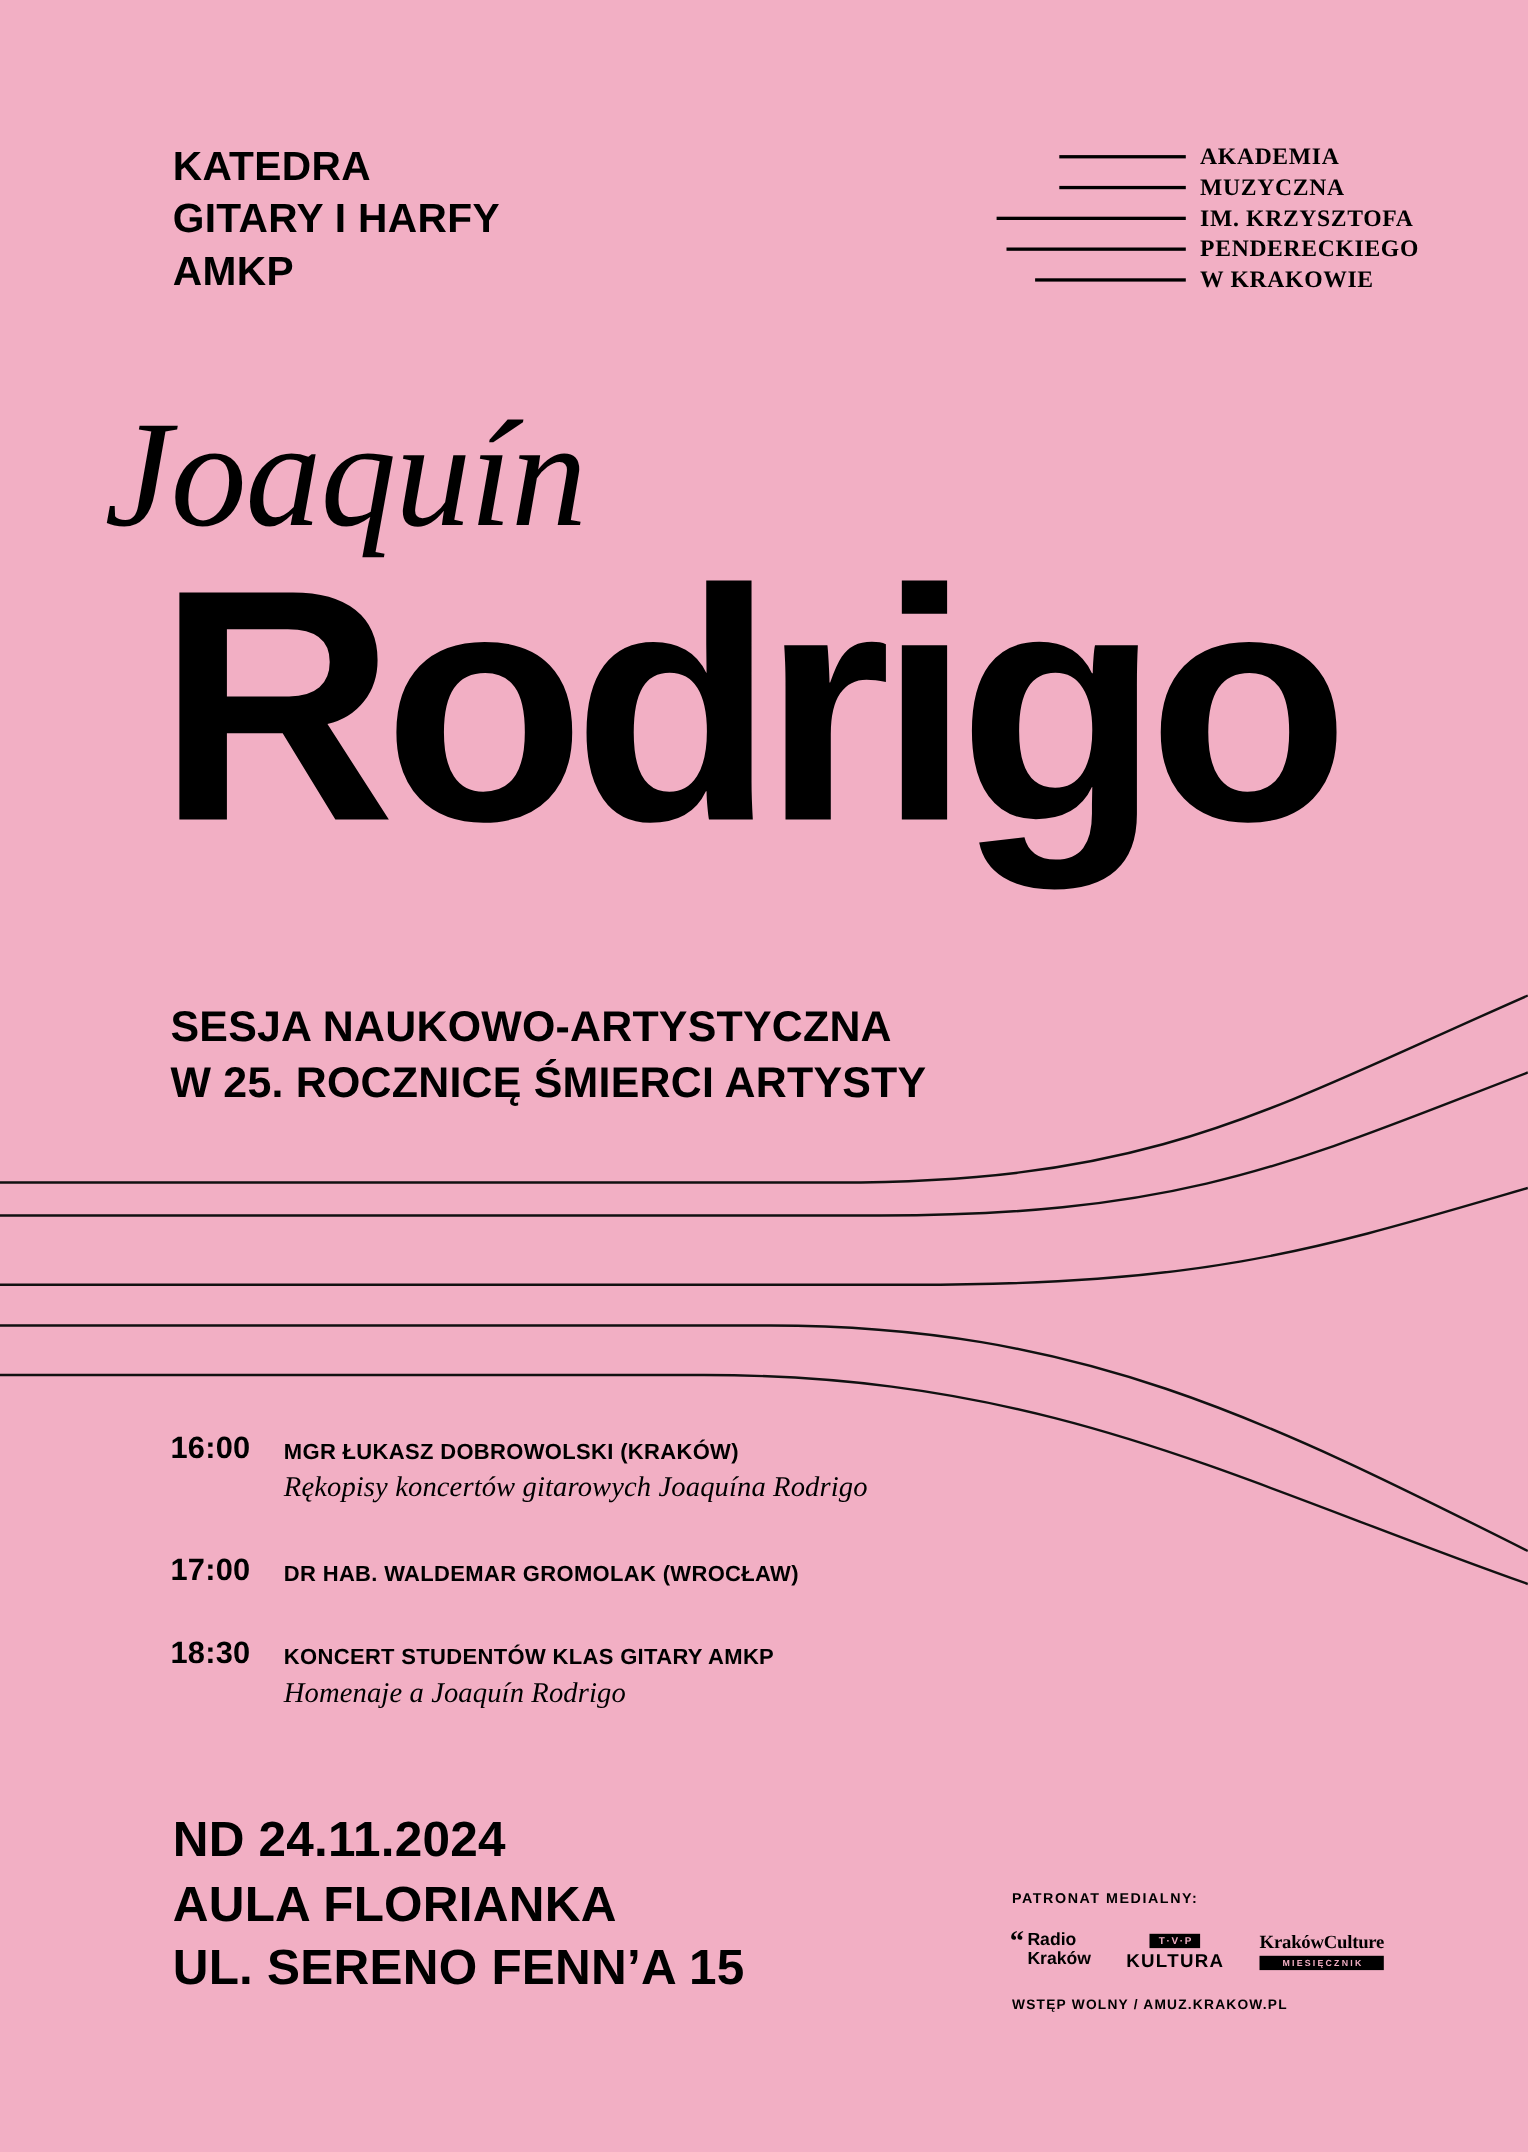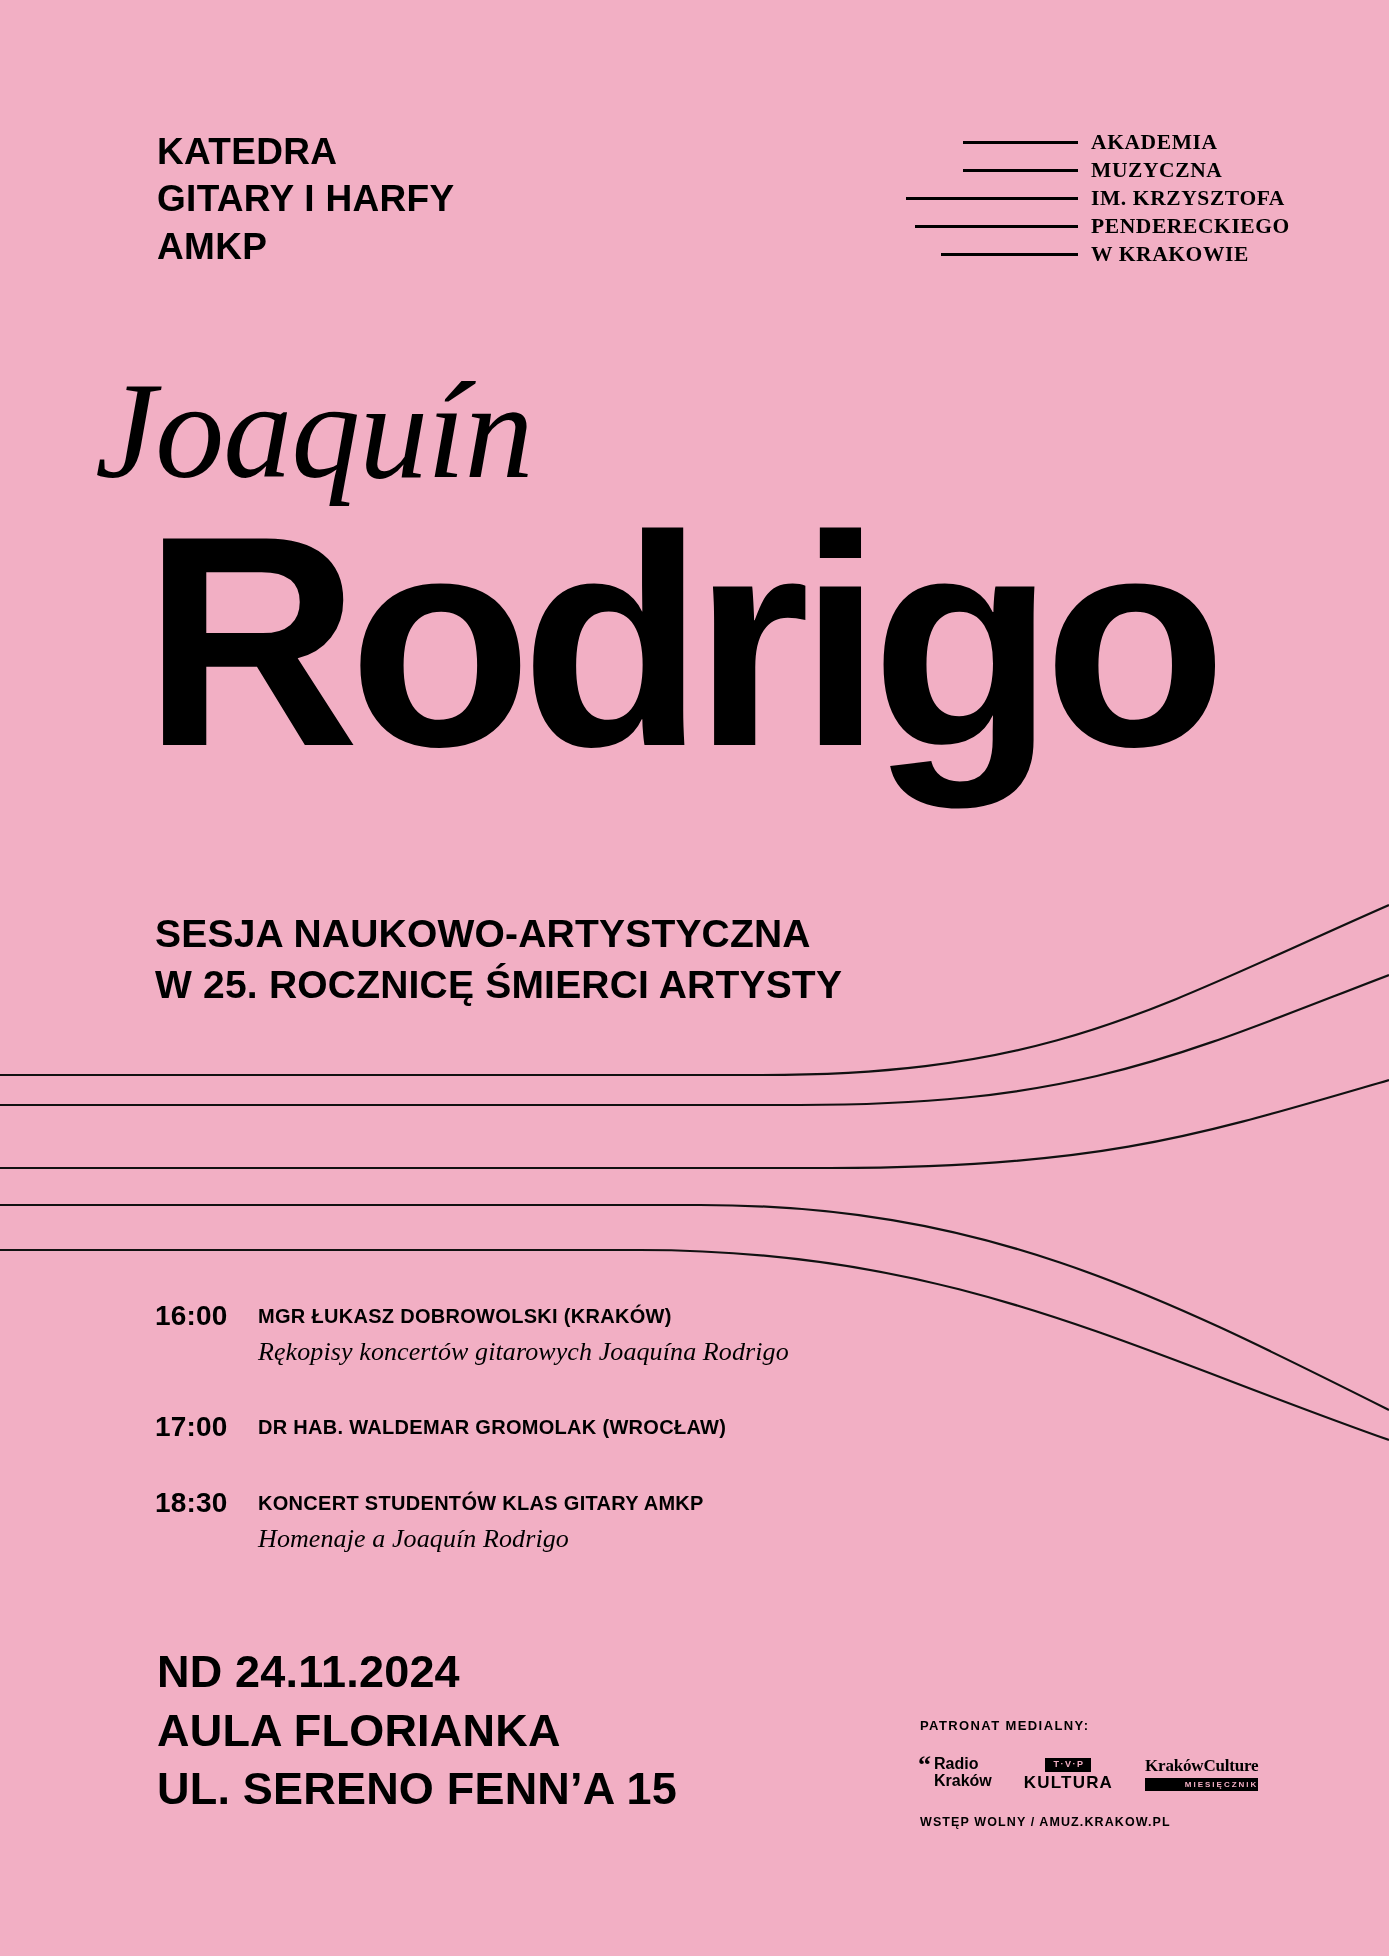--- a/index.html
+++ b/index.html
@@ -114,21 +114,21 @@
   
   .programme {
     position: absolute;
     left: 155px;
     top: 1300px;
     width: 1040px;
   }
   .prog-item { margin-bottom: 44px; }
   .prog-line {
     display: flex;
-    align-items: center;
+    align-items: flex-end;
   }
   .prog-time {
     font-size: 28px;
     font-weight: bold;
     letter-spacing: 0.2px;
     width: 103px;
     flex: 0 0 auto;
   }
   .prog-name {
     font-size: 20px;
@@ -201,21 +201,21 @@
     letter-spacing: 1.5px;
     padding: 2px 7px 2px 8px;
     line-height: 1.1;
   }
   .kultura-word {
     font-size: 17px;
     font-weight: bold;
     letter-spacing: 1.2px;
     margin-top: 1px;
   }
-  .krakow-culture { text-align: right; }
+  .krakow-culture { text-align: center; }
   .kc-top {
     font-family: "Liberation Serif", serif;
     font-size: 17px;
     font-weight: bold;
     letter-spacing: -0.2px;
   }
   .kc-bar {
     background: #000;
     color: #f2afc4;
     font-size: 8px;

